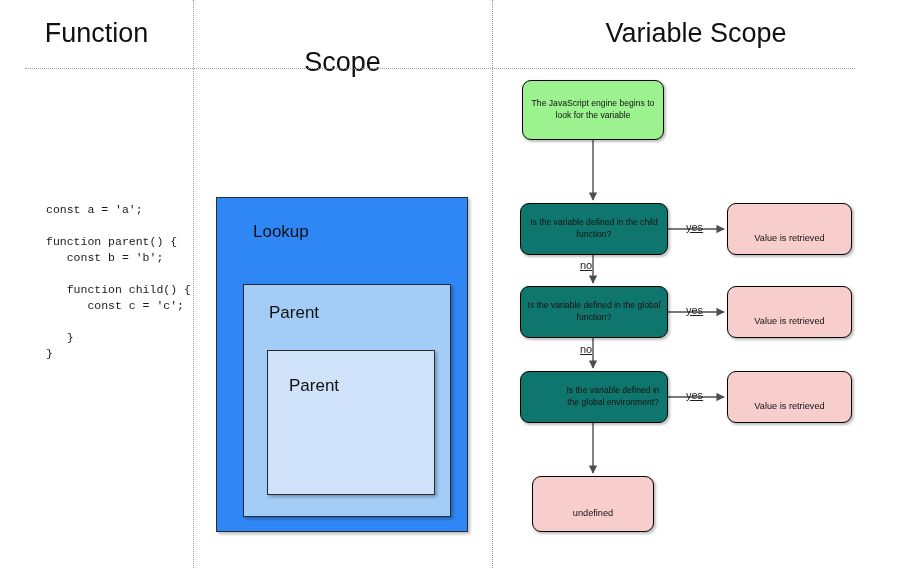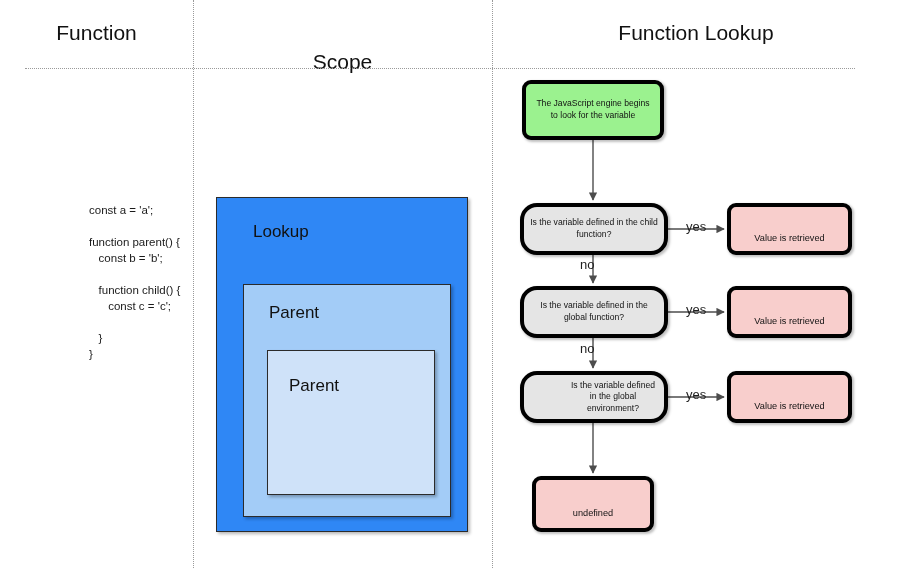--- a/index.html
+++ b/index.html
@@ -34,38 +34,37 @@
     width: 830px;
     height: 0;
     border-top: 1px dotted #9a9a9a;
   }
 
   
   .col-header {
     position: absolute;
     top: 16px;
     text-align: center;
-    font-size: 21px;
+    font-size: 27px;
     font-weight: 400;
     line-height: 34px;
     color: #111111;
     white-space: nowrap;
   }
 
   
   .code-block {
     position: absolute;
     left: 46px;
     top: 190px;
-    font-family: Liberation Sans, sans-serif;
+    font-family: Liberation Mono, monospace;
     font-size: 11.5px;
     line-height: 16px;
     white-space: pre;
     color: #1a1a1a;
-    margin-left: 43px;
   }
 
   
   .scope-box {
     position: absolute;
     box-sizing: border-box;
     border: 1px solid #2b2b2b;
     box-shadow: 2px 2px 3px rgba(0,0,0,0.28);
   }
   .scope-label {
@@ -84,29 +83,29 @@
 
   
   .node {
     position: absolute;
     box-sizing: border-box;
     display: flex;
     align-items: center;
     justify-content: center;
     text-align: center;
     border-radius: 9px;
-    border: 4px solid #000000;
+    border: 1px solid #000000;
     font-size: 8.6px;
     line-height: 11.6px;
     color: #121212;
     box-shadow: 1.5px 1.5px 2.5px rgba(0,0,0,0.25);
     padding: 2px 6px;
   }
   .node-start    { background: #9bf28f; }
-  .node-decision { background: #e5e5e5; border-radius: 17px; }
+  .node-decision { background: #0f766e; }
   .node-result   { background: #f8cecc; }
   .node-result .node-text { font-size: 9.2px; margin-top: 20px; }
 
   
   #node-start      { left: 522px; top: 80px;  width: 142px; height: 60px; }
   #node-dec-child  { left: 520px; top: 203px; width: 148px; height: 52px; }
   #node-dec-parent { left: 520px; top: 286px; width: 148px; height: 52px; }
   #node-dec-global { left: 520px; top: 371px; width: 148px; height: 52px; padding-left: 44px; }
   #node-val-1      { left: 727px; top: 203px; width: 125px; height: 52px; }
   #node-val-2      { left: 727px; top: 286px; width: 125px; height: 52px; }
@@ -122,39 +121,40 @@
     height: 568px;
     pointer-events: none;
   }
   .conn-line {
     stroke: #4d4d4d;
     stroke-width: 1.4;
     fill: none;
   }
   .edge-label {
     position: absolute;
-    font-size: 13px;
+    font-size: 11px;
     line-height: 10px;
     color: #1f1f1f;
     white-space: nowrap;
+    text-decoration: underline;
   }
 </style>
 </head>
 <body>
 
 <div id="canvas">
 
   <div class="col-header" style="left:0px; width:193px;">
     <span>Function</span>
   </div>
   <div class="col-header" style="left:193px; width:299px;margin-top:29px;">
     <span>Scope</span>
   </div>
   <div class="col-header" style="left:492px; width:408px;">
-    <span>Function Lookup</span>
+    <span>Variable Scope</span>
   </div>
 
   <div class="h-divider" style="top:68px;"></div>
   <div class="v-divider" style="left:193px;"></div>
   <div class="v-divider" style="left:492px;"></div>
 
   <pre class="code-block">const a = 'a';
 
 function parent() {
    const b = 'b';

